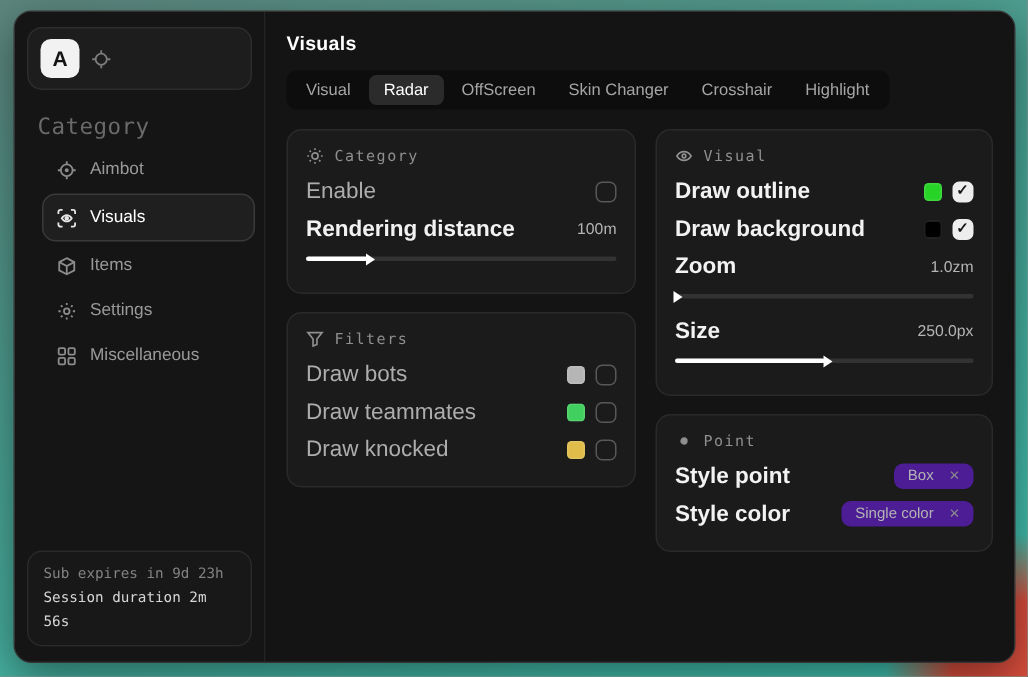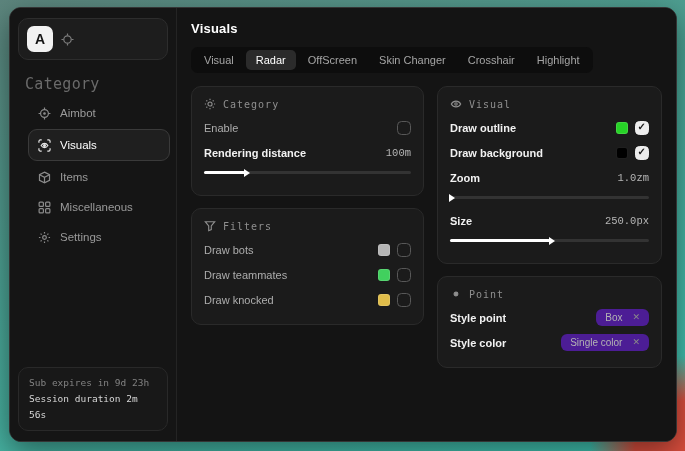--- a/index.html
+++ b/index.html
@@ -61,23 +61,23 @@
   .tab.selected { background:#2b2b2b; color:#fff; }
 
   .content { margin-top:13px; display:grid; grid-template-columns:233px 1fr; gap:13px; align-items:start; }
   .col { display:flex; flex-direction:column; gap:12px; }
   .card { background:#1b1b1b; border:1px solid #2a2a2a; border-radius:10px; padding:8px 12px 12px; }
   .card-title { display:flex; align-items:center; gap:7px; font-family:"DejaVu Sans Mono",monospace;
                 font-size:10px; color:#8f8f8f; letter-spacing:1px; margin:3px 0 5px; }
   .card-title .gicon { display:flex; color:#8f8f8f; }
 
   .row { display:flex; align-items:center; justify-content:space-between; min-height:25px; }
-  .row-label { font-size:11px; color:#adadad; }
+  .row-label { font-size:15px; color:#adadad; }
   .row-label.strong { color:#f2f2f2; font-weight:700; }
-  .row-value { font-family:Liberation Mono, monospace; font-size:10.5px; color:#b5b5b5; }
+  .row-value { font-family:Liberation Sans, sans-serif; font-size:10.5px; color:#b5b5b5; }
   .controls { display:flex; align-items:center; gap:7px; }
 
   .swatch { width:12px; height:12px; border-radius:3px; border:1px solid rgba(255,255,255,.12); }
   .checkbox { width:14px; height:14px; border:1.5px solid #585858; border-radius:4.5px; background:transparent; position:relative; }
   .checkbox.checked { background:#ededed; border-color:#ededed; }
   .checkbox.checked::after { content:"✓"; position:absolute; left:1.5px; top:-1px; font-size:10px; color:#161616; font-weight:bold; }
 
   .slider { margin:3px 0 6px; height:9px; display:flex; align-items:center; }
   .slider-track { position:relative; width:100%; height:3px; background:#333; border-radius:2px; }
   .slider-fill { position:absolute; left:0; top:0; height:3px; background:#fff; border-radius:2px; }
@@ -137,37 +137,37 @@
             <path d="M7 1.2 12.4 4v6L7 12.8 1.6 10V4z"></path>
               <path d="M1.6 4 7 6.8 12.4 4M7 6.8v6"></path>
           </svg>
         </span>
         <span>Items</span>
       </div>
 
       <div class="nav-item">
         <span class="nicon">
           <svg width="13" height="13" viewBox="0 0 14 14" fill="none" stroke="currentColor" stroke-width="1.3">
+            <circle cx="7" cy="7" r="2"></circle>
+            <path d="M7 1v1.6M7 11.4V13M1 7h1.6M11.4 7H13M2.8 2.8l1.1 1.1M10.1 10.1l1.1 1.1M11.2 2.8l-1.1 1.1M3.9 10.1l-1.1 1.1"></path>
+          </svg>
+        </span>
+        <span>Settings</span>
+      </div>
+
+      <div class="nav-item">
+        <span class="nicon">
+          <svg width="13" height="13" viewBox="0 0 14 14" fill="none" stroke="currentColor" stroke-width="1.3">
             <rect x="1.2" y="1.2" width="4.6" height="4.6" rx="1"></rect>
               <rect x="8.2" y="1.2" width="4.6" height="4.6" rx="1"></rect>
             <rect x="1.2" y="8.2" width="4.6" height="4.6" rx="1"></rect>
               <rect x="8.2" y="8.2" width="4.6" height="4.6" rx="1"></rect>
           </svg>
         </span>
         <span>Miscellaneous</span>
-      </div>
-
-      <div class="nav-item">
-        <span class="nicon">
-          <svg width="13" height="13" viewBox="0 0 14 14" fill="none" stroke="currentColor" stroke-width="1.3">
-            <circle cx="7" cy="7" r="2"></circle>
-            <path d="M7 1v1.6M7 11.4V13M1 7h1.6M11.4 7H13M2.8 2.8l1.1 1.1M10.1 10.1l1.1 1.1M11.2 2.8l-1.1 1.1M3.9 10.1l-1.1 1.1"></path>
-          </svg>
-        </span>
-        <span>Settings</span>
       </div>
     </div>
 
     <div class="side-spacer"></div>
 
     <div class="footer-card mono">
       <div class="footer-line1">Sub expires in 9d 23h</div>
       <div class="footer-line2">Session duration 2m 56s</div>
     </div>
   </div>

